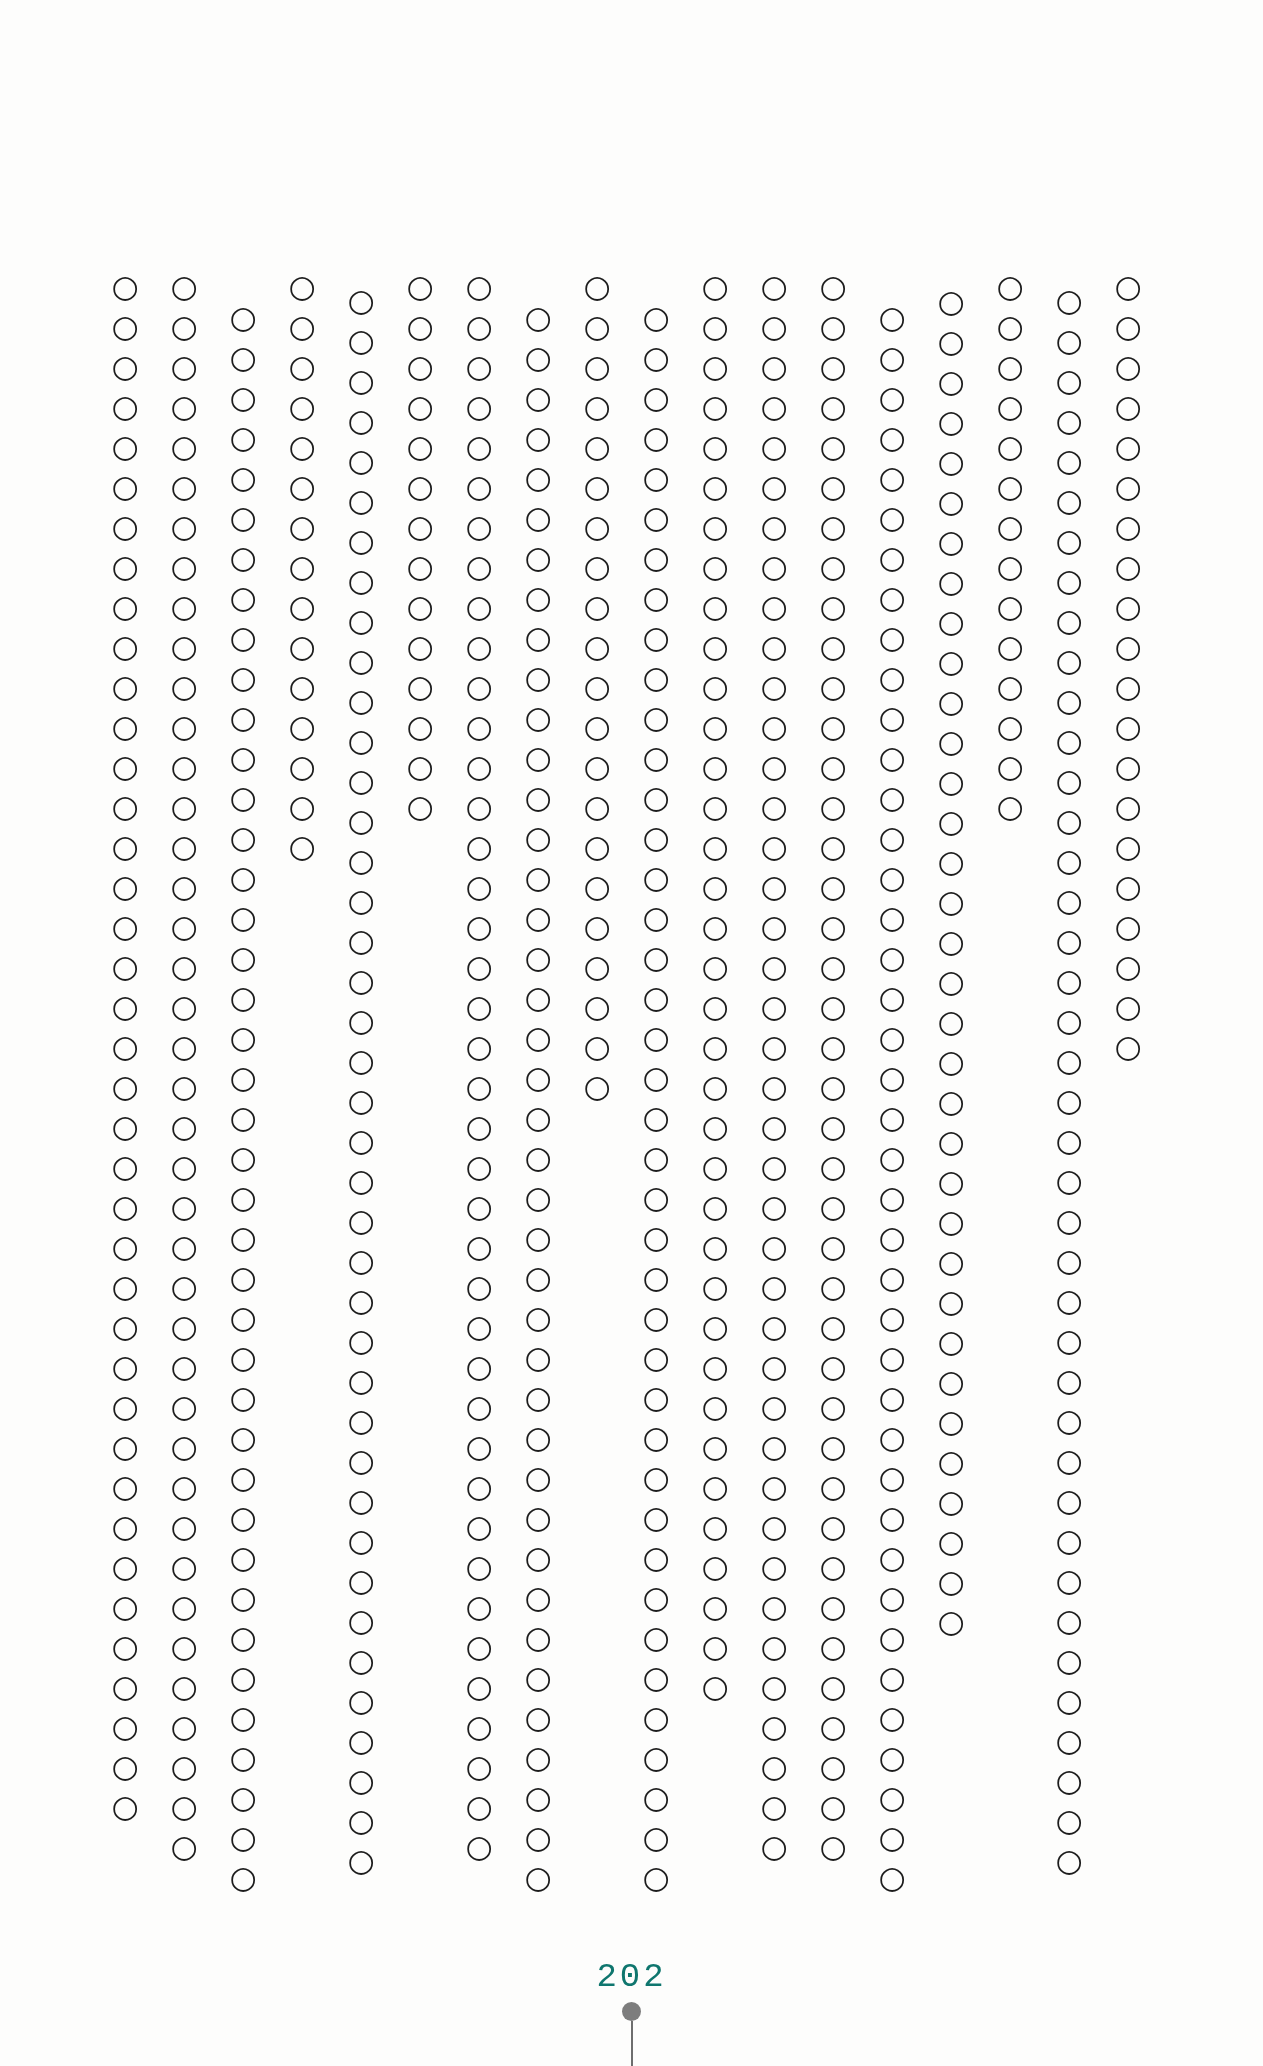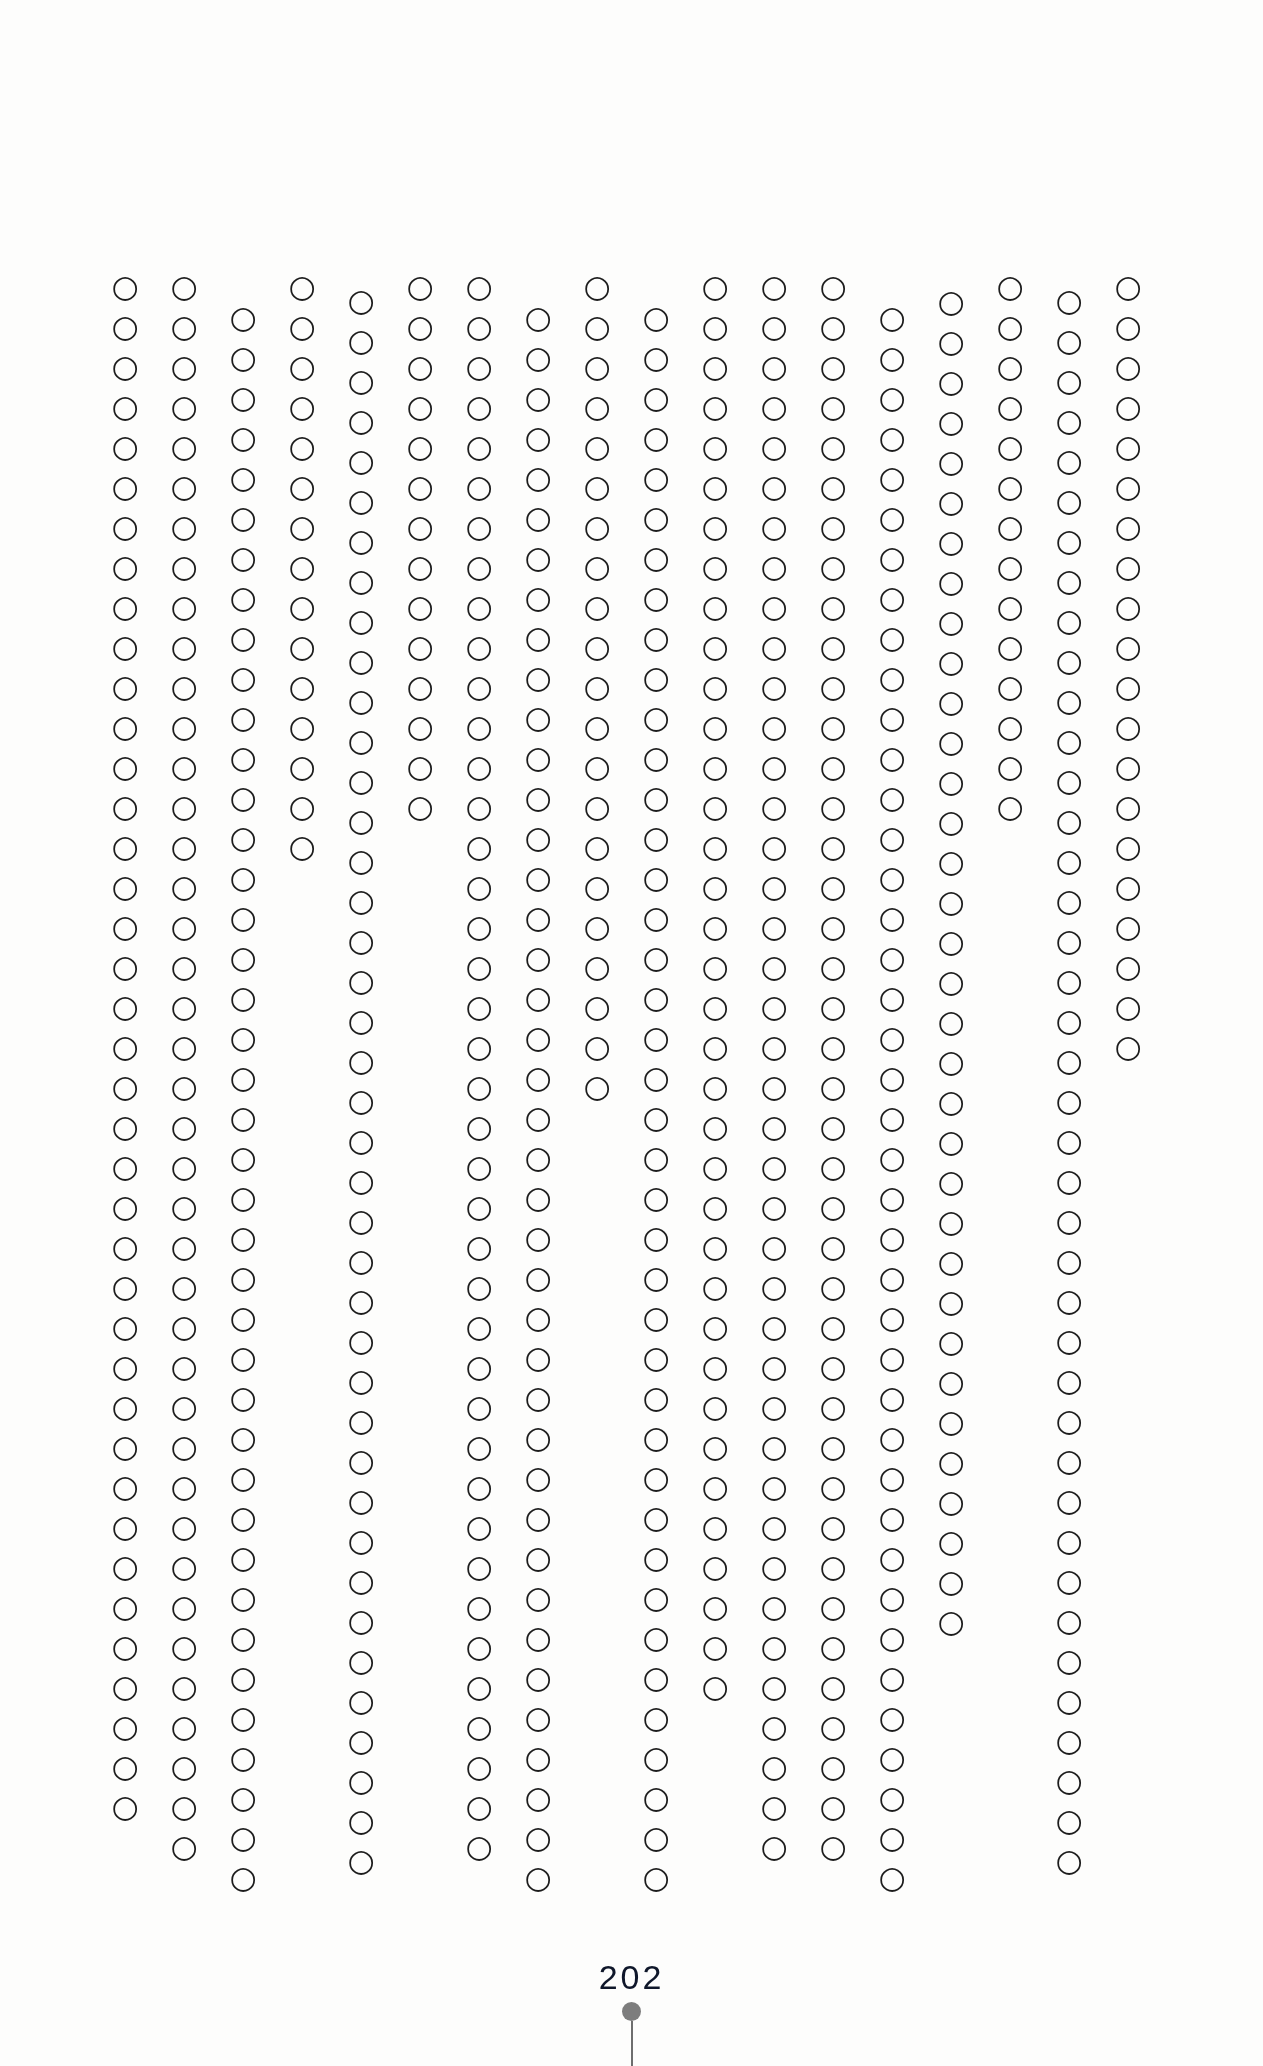--- a/index.html
+++ b/index.html
@@ -39,25 +39,25 @@
 
   .footer {
     position: absolute;
     left: 0;
     top: 1960px;
     width: 100%;
     text-align: center;
   }
   .page-number {
     display: block;
-    font-family: Liberation Sans, sans-serif;
+    font-family: Liberation Mono, monospace;
     font-size: 34px;
     font-weight: normal;
     letter-spacing: 3px;
-    color: #0f172a;
+    color: #0f766e;
     line-height: 1;
   }
   .ornament-dot {
     display: block;
     width: 19px;
     height: 19px;
     border-radius: 50%;
     background: #7d7d7d;
     margin: 8px auto 0 auto;
   }

